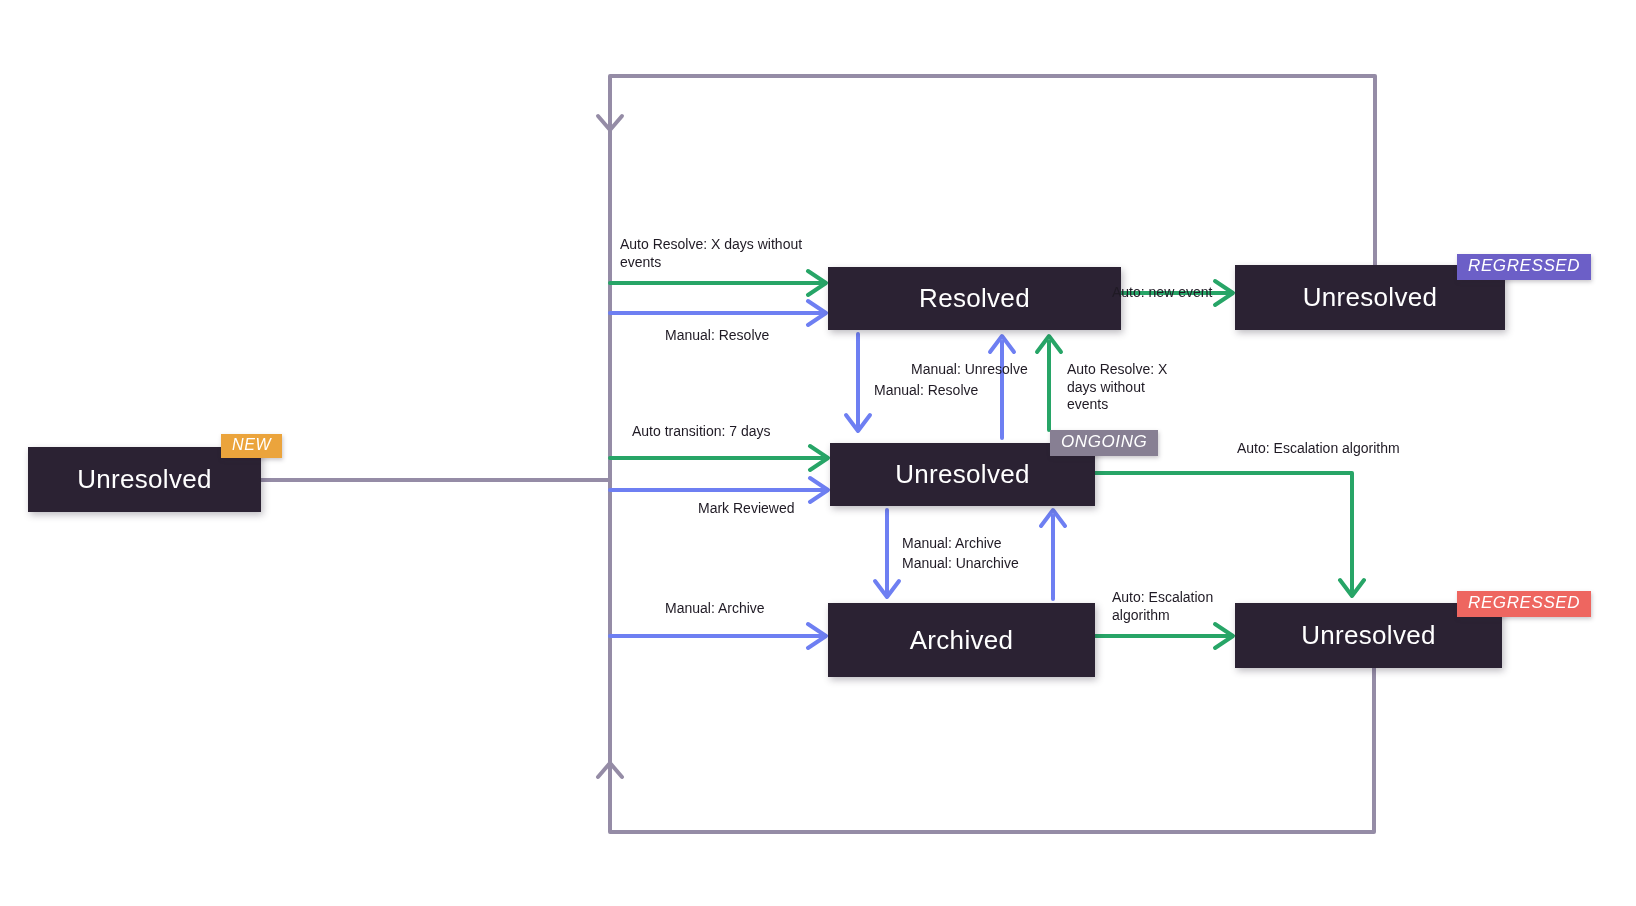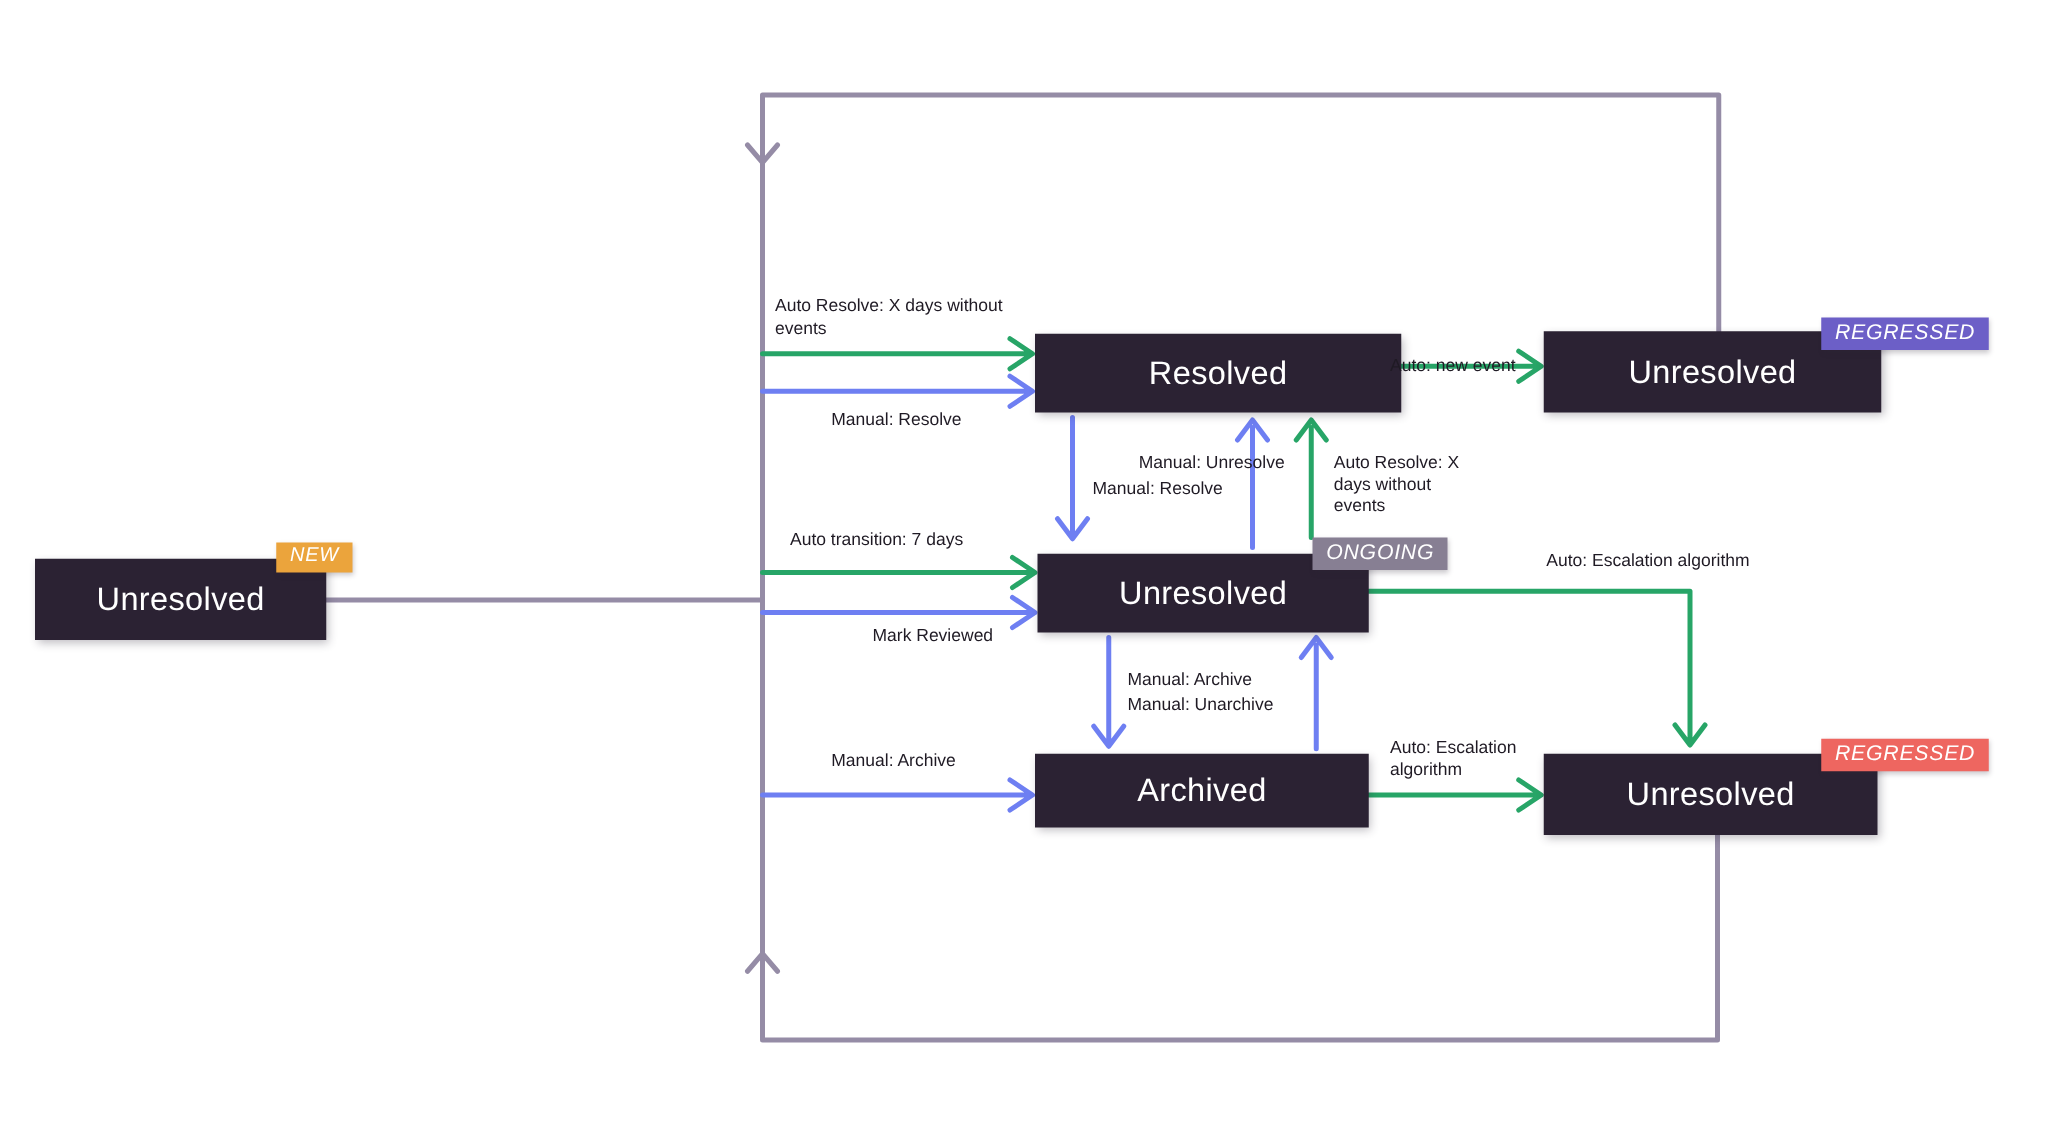--- a/index.html
+++ b/index.html
@@ -21,21 +21,21 @@
   .node{
     position:absolute;background:var(--box-bg);color:var(--box-text);
     display:flex;align-items:center;justify-content:center;
     font-size:26px;letter-spacing:.3px;
     box-shadow:2px 3px 7px rgba(42,35,52,.30);
   }
   .node-new{left:28px;top:447px;width:233px;height:65px;}
   .node-resolved{left:828px;top:267px;width:293px;height:63px;}
   .node-regressed{left:1235px;top:265px;width:270px;height:65px;}
   .node-ongoing{left:830px;top:443px;width:265px;height:63px;}
-  .node-archived{left:828px;top:603px;width:267px;height:59px;}
+  .node-archived{left:828px;top:603px;width:267px;height:74px;}
   .node-escalating{left:1235px;top:603px;width:267px;height:65px;}
   .badge{
     position:absolute;color:var(--badge-text);font-size:17px;letter-spacing:.6px;
     padding:2px 11px 4px;box-shadow:1px 2px 4px rgba(42,35,52,.25);white-space:nowrap;font-style:italic;
   }
   .badge-new{left:221px;top:434px;background:var(--badge-new);font-size:16px;text-align:right;}
   .badge-regressed{left:1457px;top:254px;background:var(--badge-regressed);}
   .badge-ongoing{left:1050px;top:430px;background:var(--badge-ongoing);}
   .badge-escalating{left:1457px;top:591px;background:var(--badge-escalating);}
   .edge-label{

